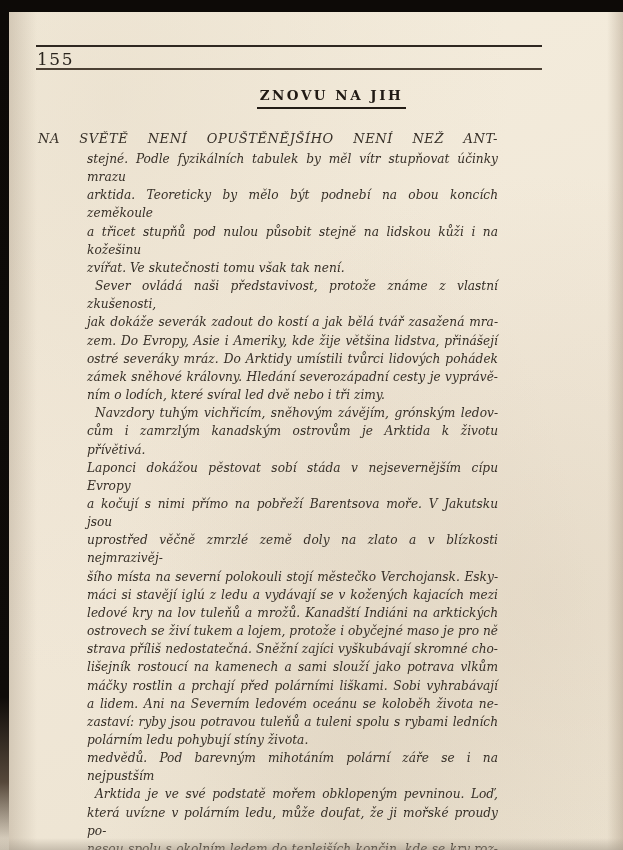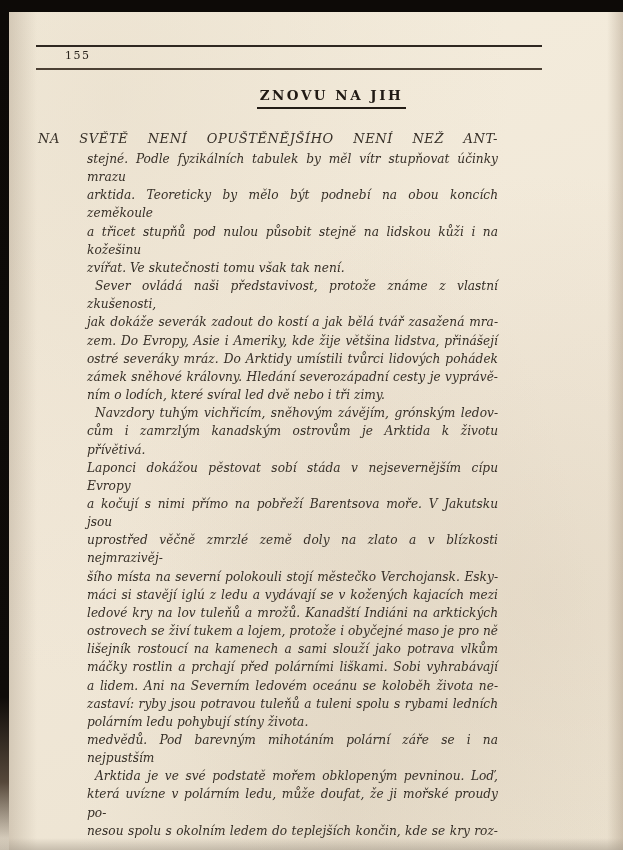--- a/index.html
+++ b/index.html
@@ -32,21 +32,21 @@
   }
   .bottom-edge{
     position:absolute;bottom:0;left:0;right:0;height:12px;
     background:linear-gradient(0deg,rgba(160,150,135,0.5),rgba(160,150,135,0) 100%);
   }
   
   .rule-top{position:absolute;left:36px;top:45px;width:506px;height:2px;background:#2f2821;}
   .rule-bottom{position:absolute;left:36px;top:68px;width:506px;height:2px;background:#4b4034;}
   .page-number{
     position:absolute;left:37px;top:49px;
-    font-size:11px;letter-spacing:1.5px;color:#2a241d;margin-left:28px;
+    font-size:17px;letter-spacing:1.5px;color:#2a241d;
   }
   .running-head{
     position:absolute;left:88px;top:50px;
     font-size:12px;letter-spacing:1.8px;color:#2a241d;
   }
   
   .chapter-heading{
     position:absolute;left:12px;right:0;top:85px;
     text-align:center;
     padding-left:28px;
@@ -111,20 +111,21 @@
         <div class="para">
           <div class="line first">Navzdory tuhým vichřicím, sněhovým závějím, grónským ledov-</div>
           <div class="line">cům i zamrzlým kanadským ostrovům je Arktida k životu přívětivá.</div>
           <div class="line">Laponci dokážou pěstovat sobí stáda v nejsevernějším cípu Evropy</div>
           <div class="line">a kočují s nimi přímo na pobřeží Barentsova moře. V Jakutsku jsou</div>
           <div class="line">uprostřed věčně zmrzlé země doly na zlato a v blízkosti nejmrazivěj-</div>
           <div class="line">šího místa na severní polokouli stojí městečko Verchojansk. Esky-</div>
           <div class="line">máci si stavějí iglú z ledu a vydávají se v kožených kajacích mezi</div>
           <div class="line">ledové kry na lov tuleňů a mrožů. Kanadští Indiáni na arktických</div>
           <div class="line">ostrovech se živí tukem a lojem, protože i obyčejné maso je pro ně</div>
+          <div class="line">strava příliš nedostatečná. Sněžní zajíci vyškubávají skromné cho-</div>
           <div class="line">lišejník rostoucí na kamenech a sami slouží jako potrava vlkům</div>
           <div class="line">máčky rostlin a prchají před polárními liškami. Sobi vyhrabávají</div>
           <div class="line">a lidem. Ani na Severním ledovém oceánu se koloběh života ne-</div>
           <div class="line">zastaví: ryby jsou potravou tuleňů a tuleni spolu s rybami ledních</div>
           <div class="line last">polárním ledu pohybují stíny života.</div>
           <div class="line">medvědů. Pod barevným mihotáním polární záře se i na nejpustším</div>
         </div>
         <div class="para">
           <div class="line first">Arktida je ve své podstatě mořem obklopeným pevninou. Loď,</div>
           <div class="line">která uvízne v polárním ledu, může doufat, že ji mořské proudy po-</div>

